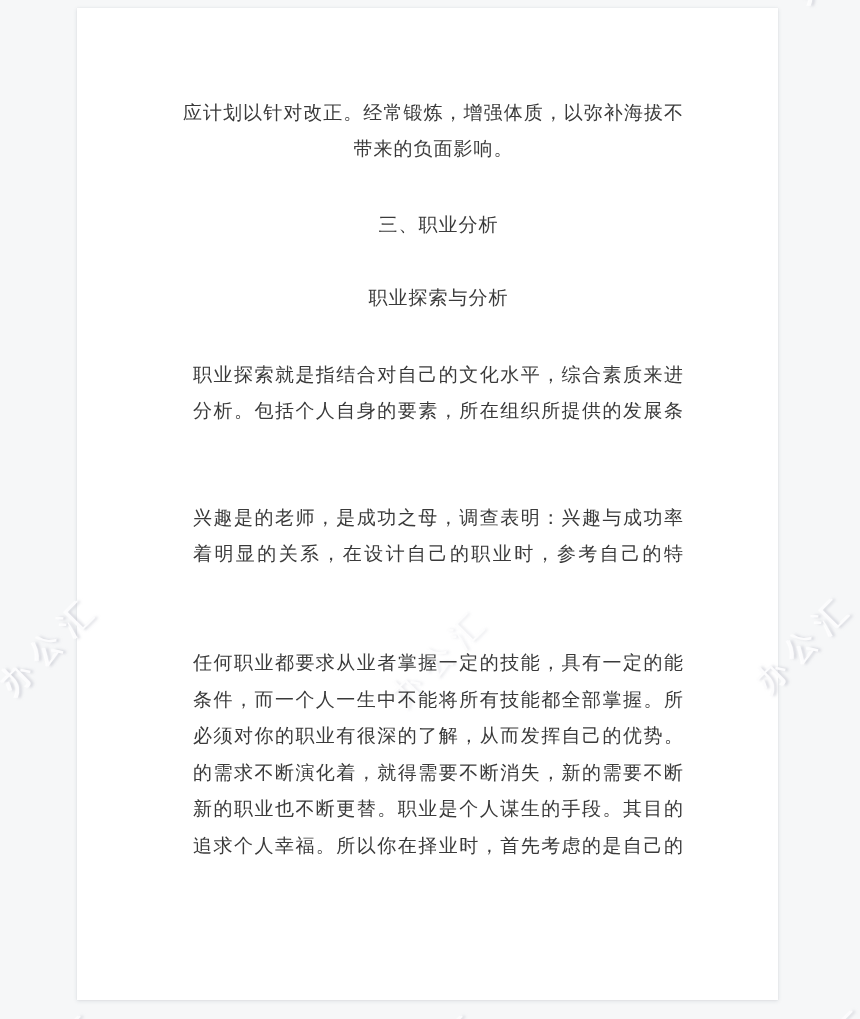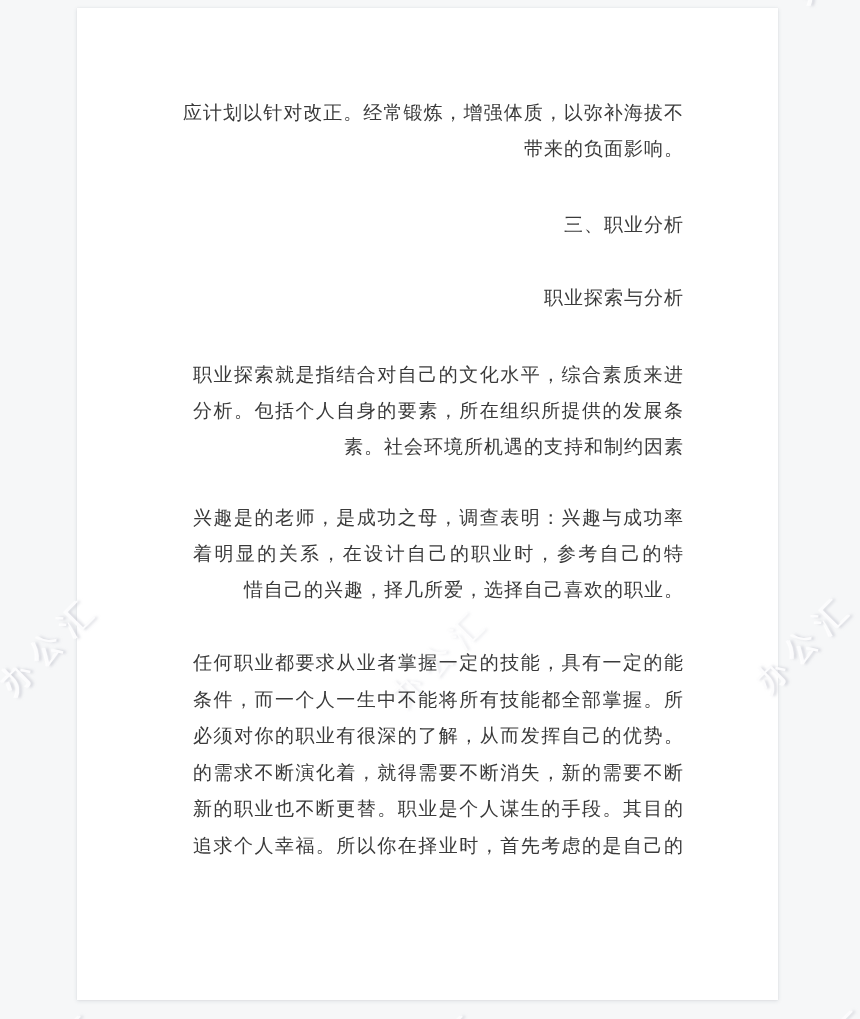--- a/index.html
+++ b/index.html
@@ -34,21 +34,21 @@
     position: absolute;
     left: 106px;
     width: 501px;
     color: #3a3a3a;
     font-size: 19px;
     line-height: 36px;
     letter-spacing: 1px;
   }
   .block.indent { text-indent: 10px; }
   .ln {
-    text-align: right;
+    text-align: center;
     white-space: nowrap;
   }
   .ln.fill {
     white-space: normal;
     text-align: justify;
     text-align-last: justify;
     text-justify: inter-character;
     overflow: hidden;
     height: 36px;
   }
@@ -87,27 +87,25 @@
         <div class="ln">三、职业分析</div>
       </div>
 
       <div class="block indent" style="top:271px">
         <div class="ln">职业探索与分析</div>
       </div>
 
       <div class="block indent" style="top:348px">
         <div class="ln fill">职业探索就是指结合对自己的文化水平，综合素质来进行</div>
         <div class="ln fill">分析。包括个人自身的要素，所在组织所提供的发展条件因</div>
-        <div class="ln">素。社会环境所机遇的支持和制约因素</div>
       </div>
 
       <div class="block indent" style="top:491px">
         <div class="ln fill">兴趣是的老师，是成功之母，调查表明：兴趣与成功率有</div>
         <div class="ln fill">着明显的关系，在设计自己的职业时，参考自己的特点，珍</div>
-        <div class="ln">惜自己的兴趣，择几所爱，选择自己喜欢的职业。</div>
       </div>
 
       <div class="block indent p4" style="top:636px">
         <div class="ln fill">任何职业都要求从业者掌握一定的技能，具有一定的能力</div>
         <div class="ln fill">条件，而一个人一生中不能将所有技能都全部掌握。所以你</div>
         <div class="ln fill">必须对你的职业有很深的了解，从而发挥自己的优势。神会</div>
         <div class="ln fill">的需求不断演化着，就得需要不断消失，新的需要不断产生，</div>
         <div class="ln fill">新的职业也不断更替。职业是个人谋生的手段。其目的在于</div>
         <div class="ln fill">追求个人幸福。所以你在择业时，首先考虑的是自己的预期</div>
       </div>

